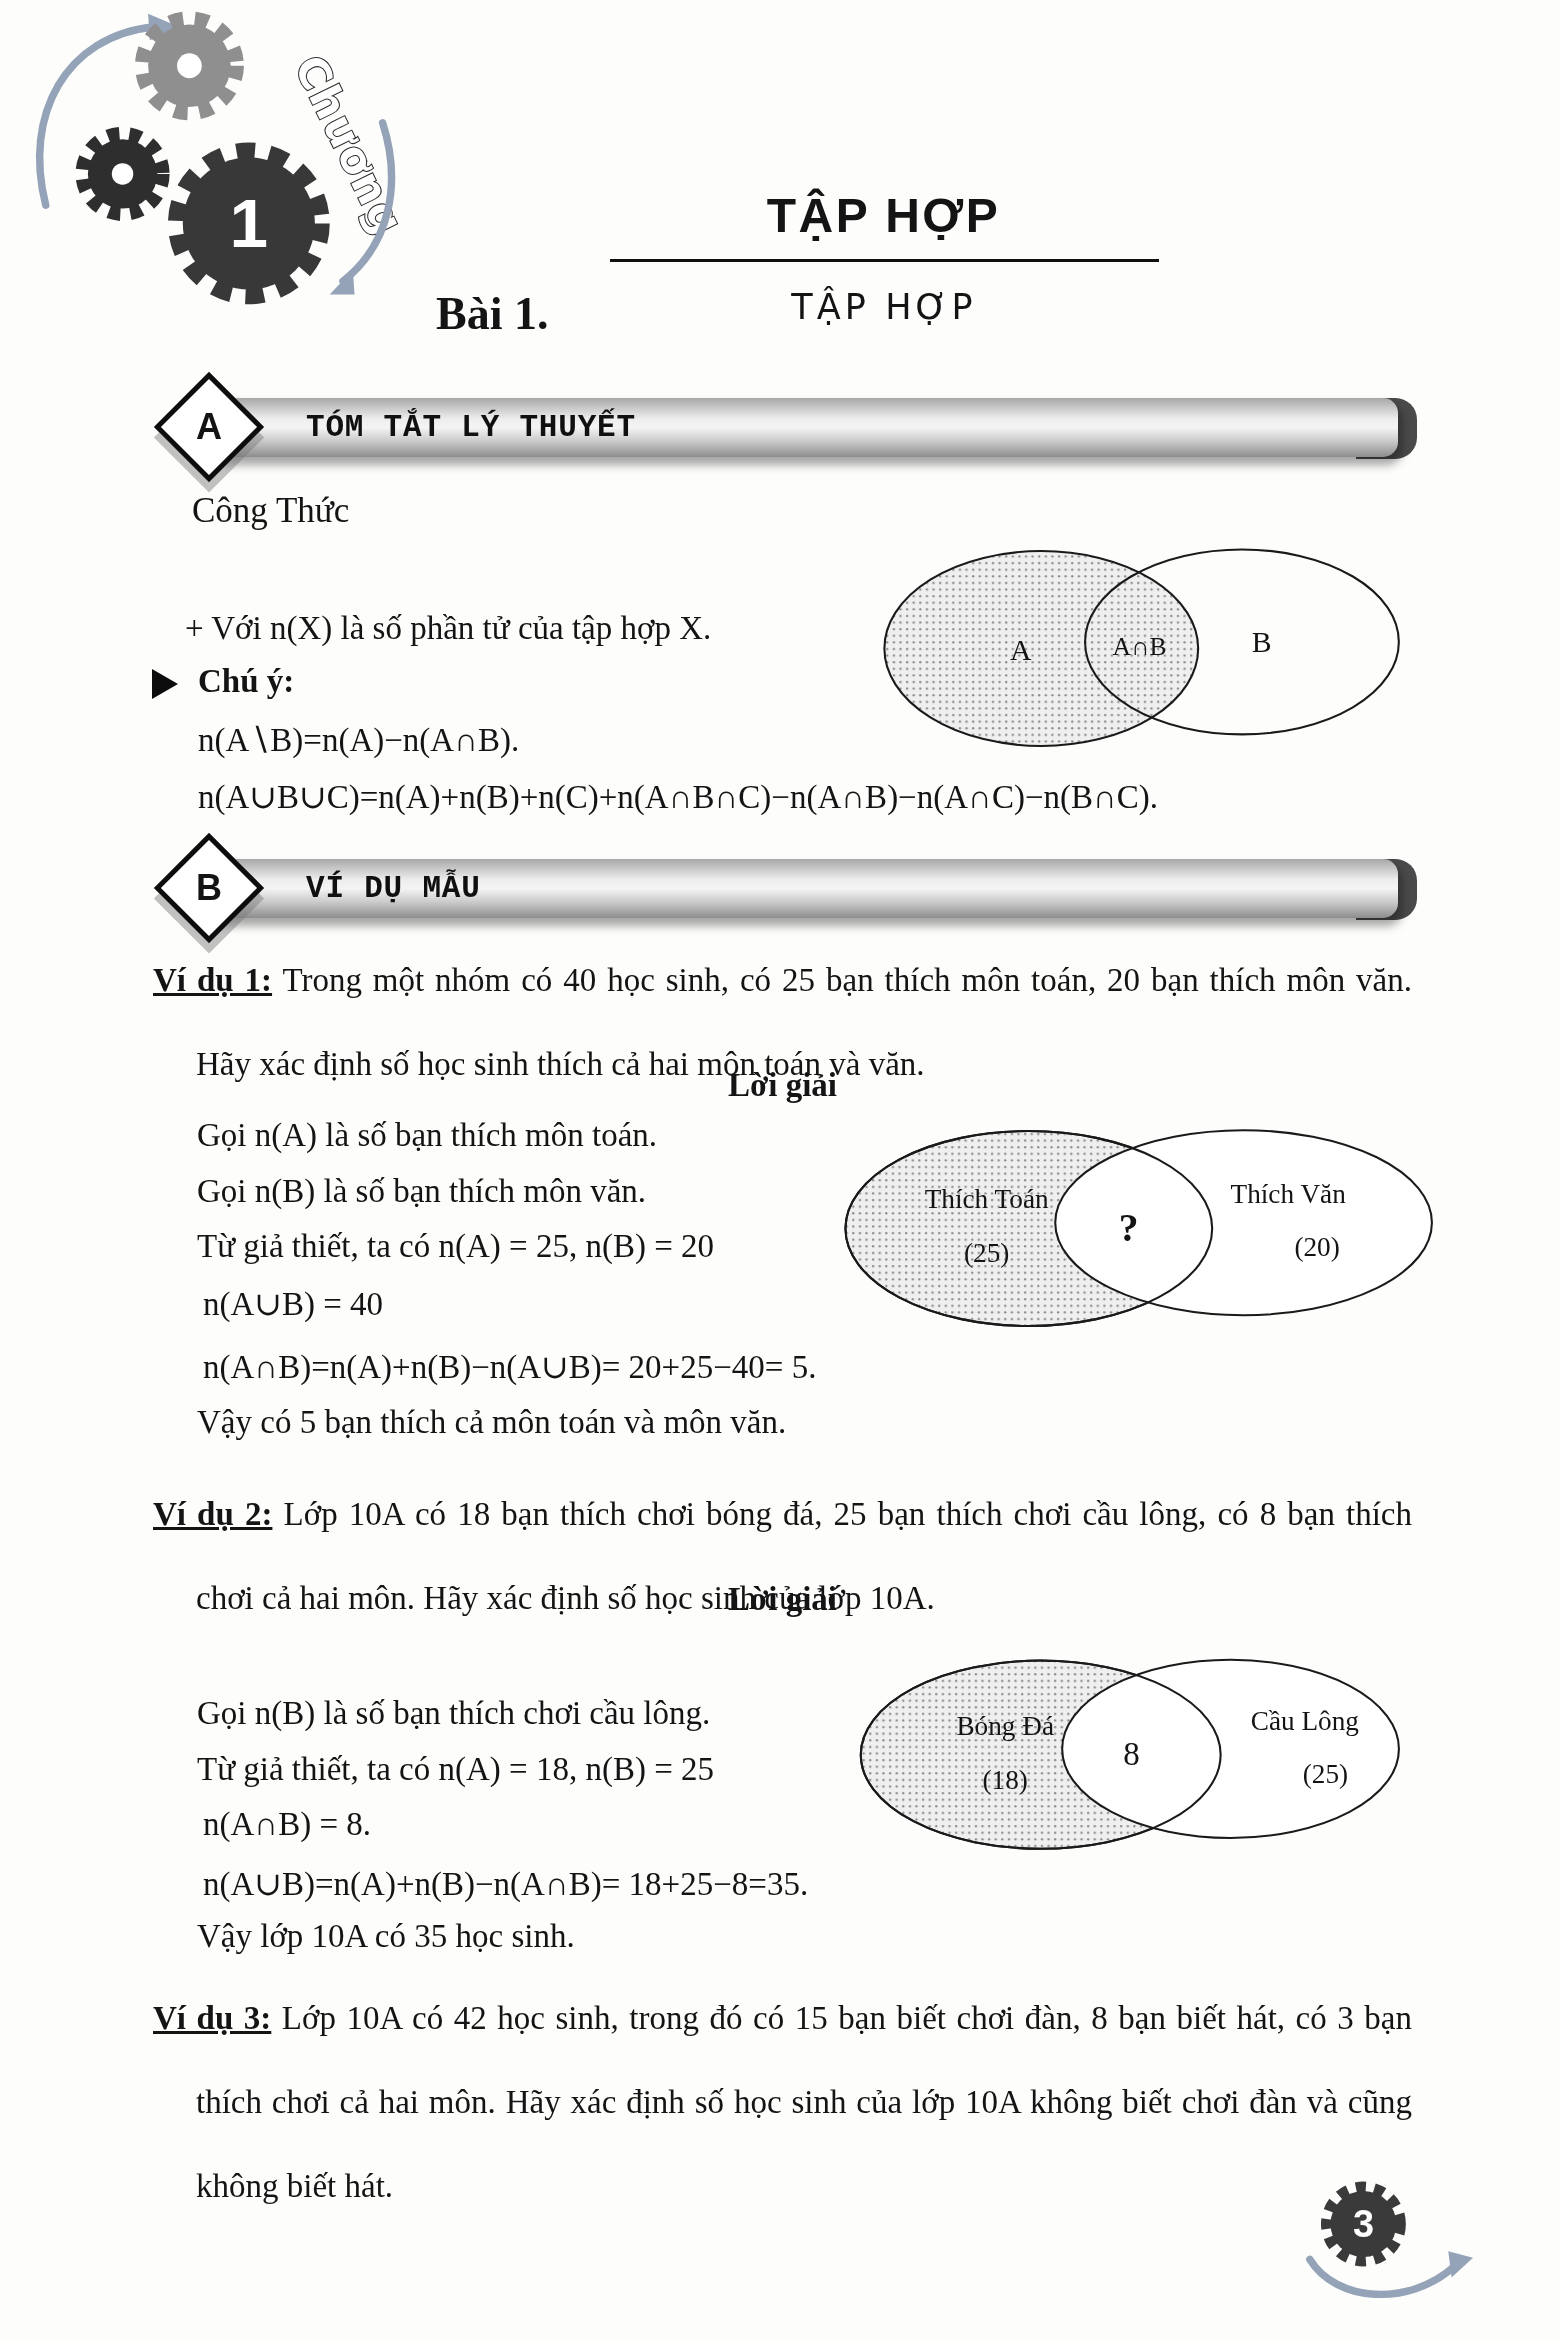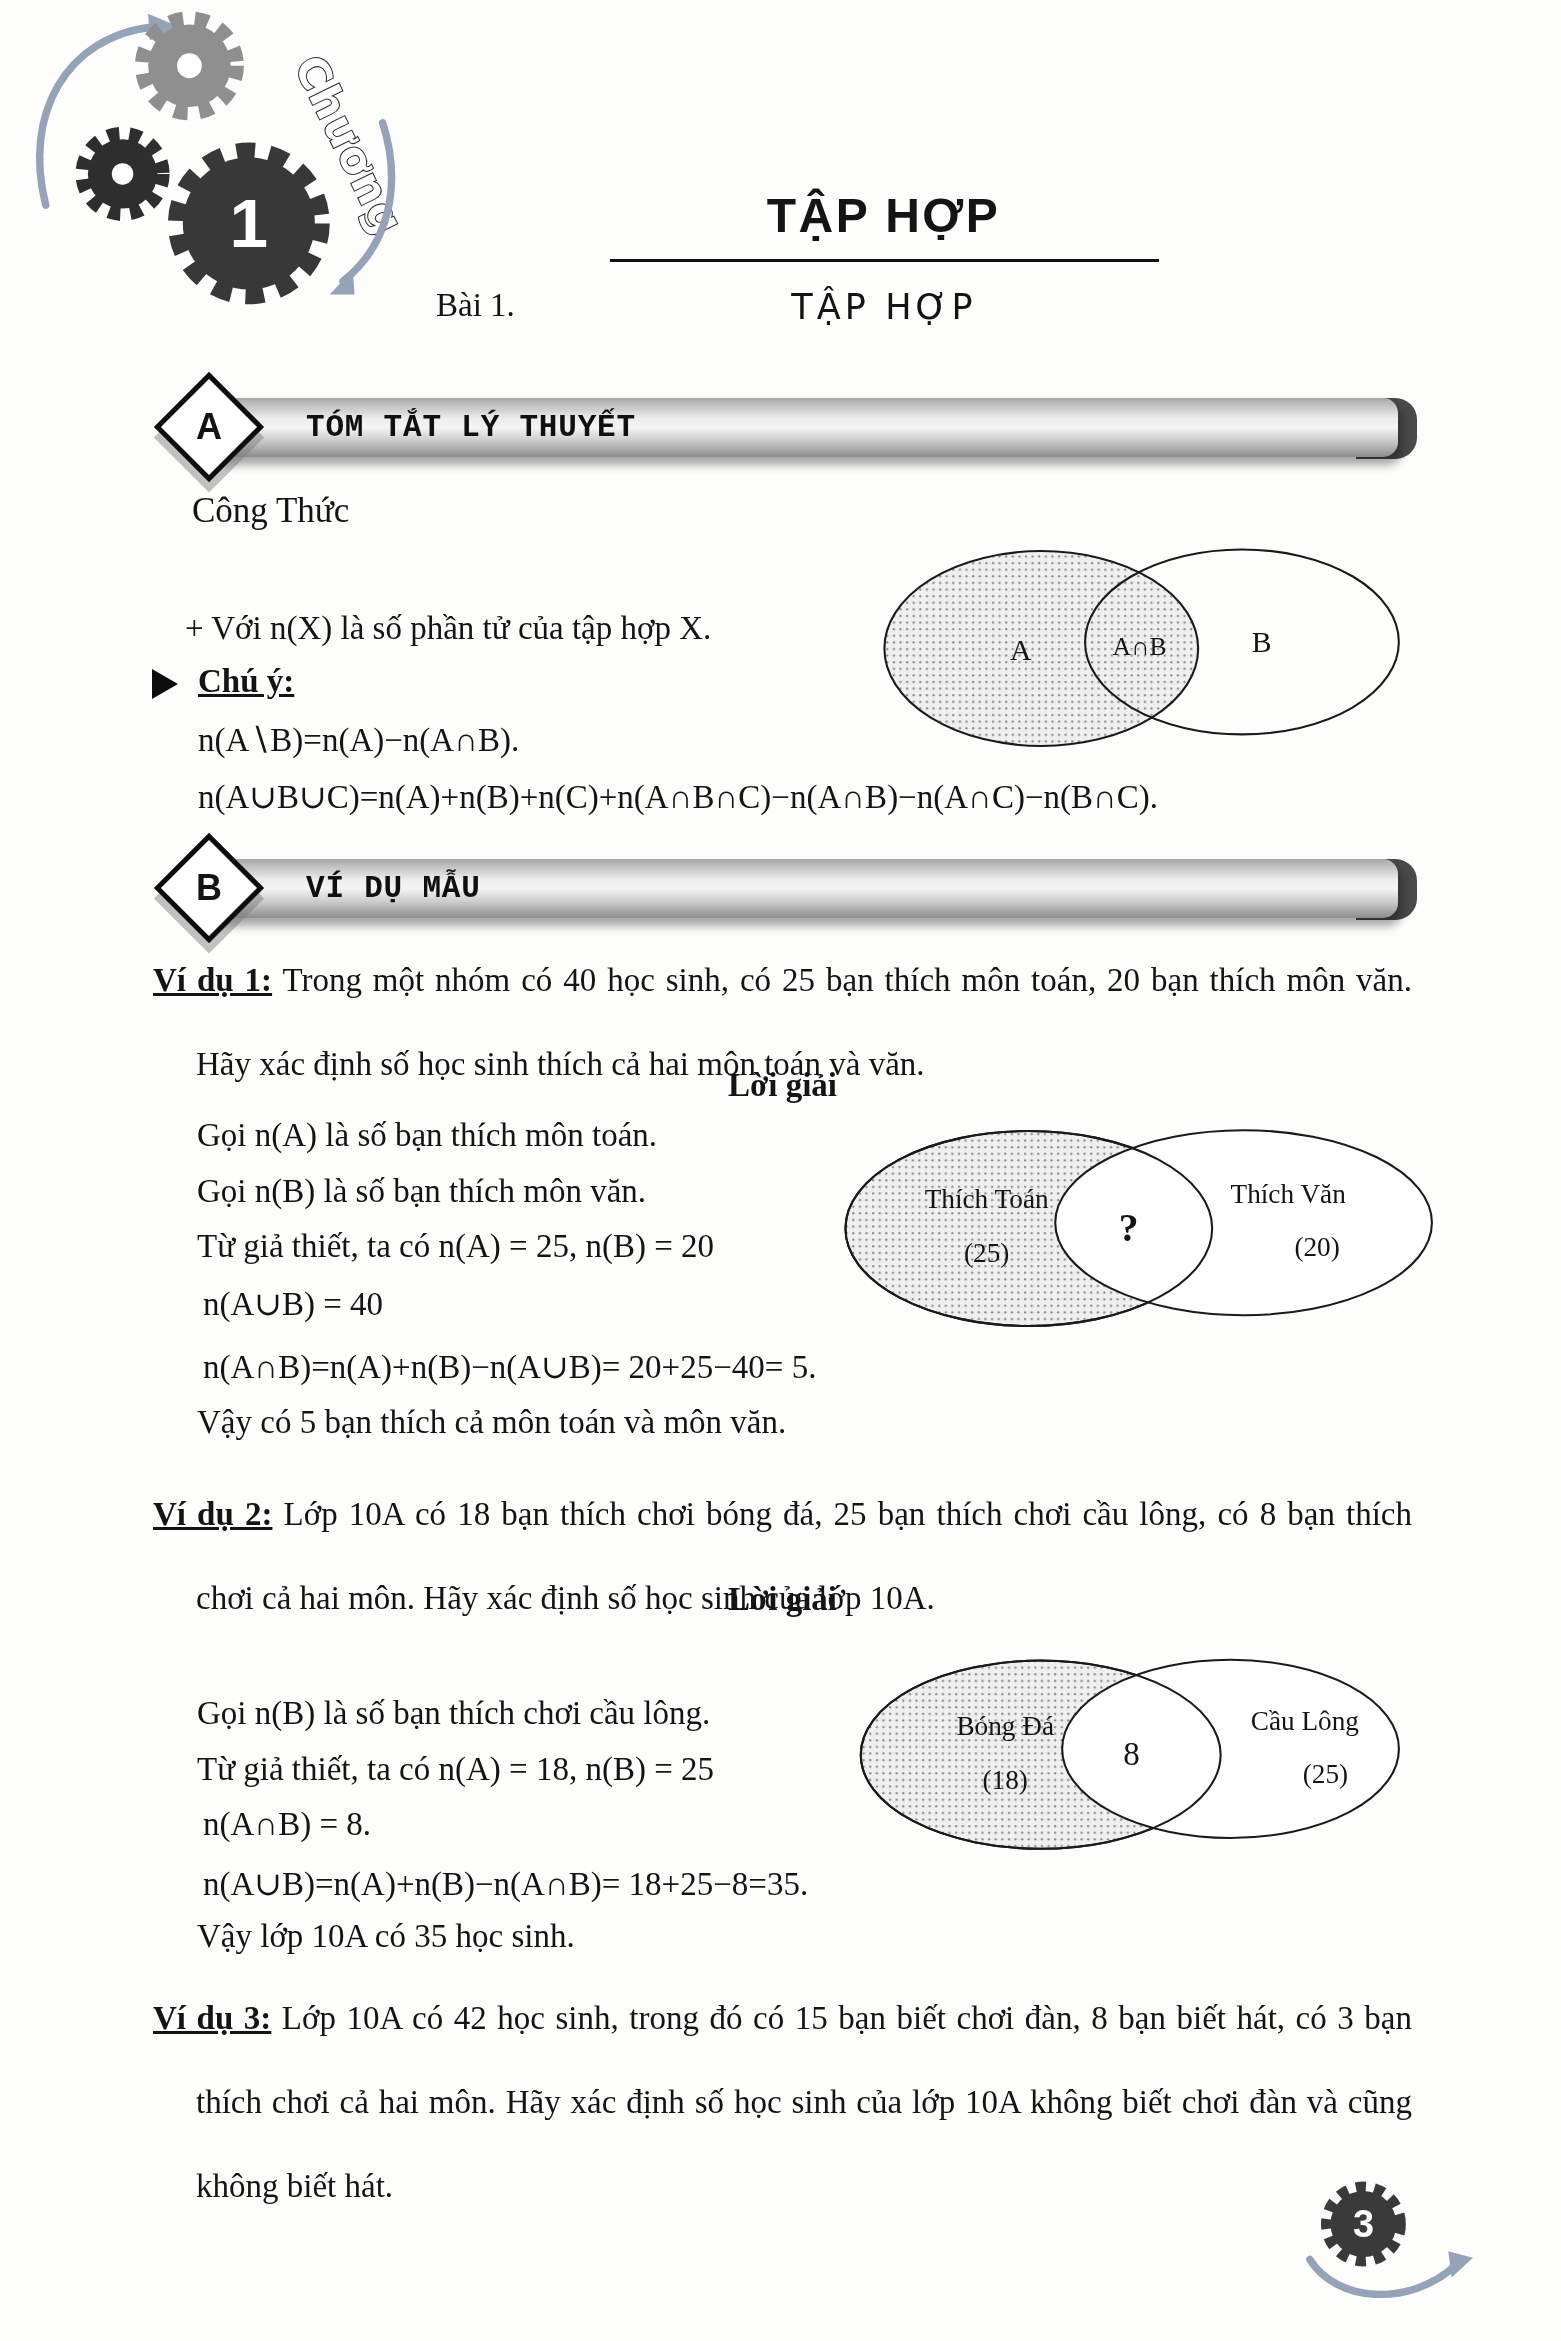--- a/index.html
+++ b/index.html
@@ -5,38 +5,38 @@
   *{box-sizing:border-box;margin:0;padding:0}
   html,body{background:#ffffff}
   .page{position:relative;width:1561px;height:2342px;background:#fdfdfc;
         font-family:"Liberation Serif","DejaVu Serif",serif;color:#141414;overflow:hidden}
   .abs{position:absolute}
 
   
   .doc-title{font-family:"Liberation Sans",sans-serif;font-weight:bold;font-size:48px;
              letter-spacing:2.5px;text-align:center}
   .rule{background:#111;height:2.5px}
-  .lesson-label{font-size:33px;font-weight:normal}
+  .lesson-label{font-size:46px;font-weight:bold}
   .lesson-title{font-family:"DejaVu Sans",sans-serif;font-size:35px;letter-spacing:4.1px;text-align:center}
 
   
   .cap{width:61px;height:61px;background:#4a4a4a;border-radius:0 21.5px 21.5px 0}
   .banner{height:59px;border-radius:10px 15px 15px 10px;
           background:linear-gradient(180deg,#a8a8a8 0%,#ededed 35%,#f4f4f4 50%,#cccccc 72%,#8d8d8d 100%);
           box-shadow:3.3px 7.4px 10px rgba(0,0,0,.35)}
   .banner .btitle{font-family:Liberation Mono, monospace;font-weight:bold;font-size:31px;
                   line-height:59px;padding-left:93px;letter-spacing:0.8px;color:#101010}
   .diamond{width:78px;height:78px;background:#fff;border:5.8px solid #0d0d0d;transform:rotate(45deg);
            display:flex;align-items:center;justify-content:center;box-shadow:7.4px 7.4px 0 rgba(120,120,120,.45)}
   .diamond span{transform:rotate(-45deg);font-family:"Liberation Sans",sans-serif;font-weight:bold;font-size:36px}
 
   
   .h-serif{font-size:35px;font-weight:normal}
   .line40{font-size:33px;white-space:nowrap}
-  .note-label{font-weight:bold;text-decoration:underline}
+  .note-label{font-weight:bold;}
   .tri{width:0;height:0;border-left:26.4px solid #0d0d0d;border-top:15px solid transparent;border-bottom:15px solid transparent}
   .para{font-size:33px;line-height:84px;text-align:justify;padding-left:43px;text-indent:-43px}
   .vd{font-weight:bold;text-decoration:underline}
   .center-col{text-align:center;font-weight:bold;font-size:33px}
 
   
   svg text{font-family:"Liberation Serif","DejaVu Serif",serif;fill:#141414}
   .vlabel{font-size:36px;text-anchor:middle}
   .vlabel-s{font-size:31px;text-anchor:middle}
   .vname{font-size:33px;text-anchor:middle}

